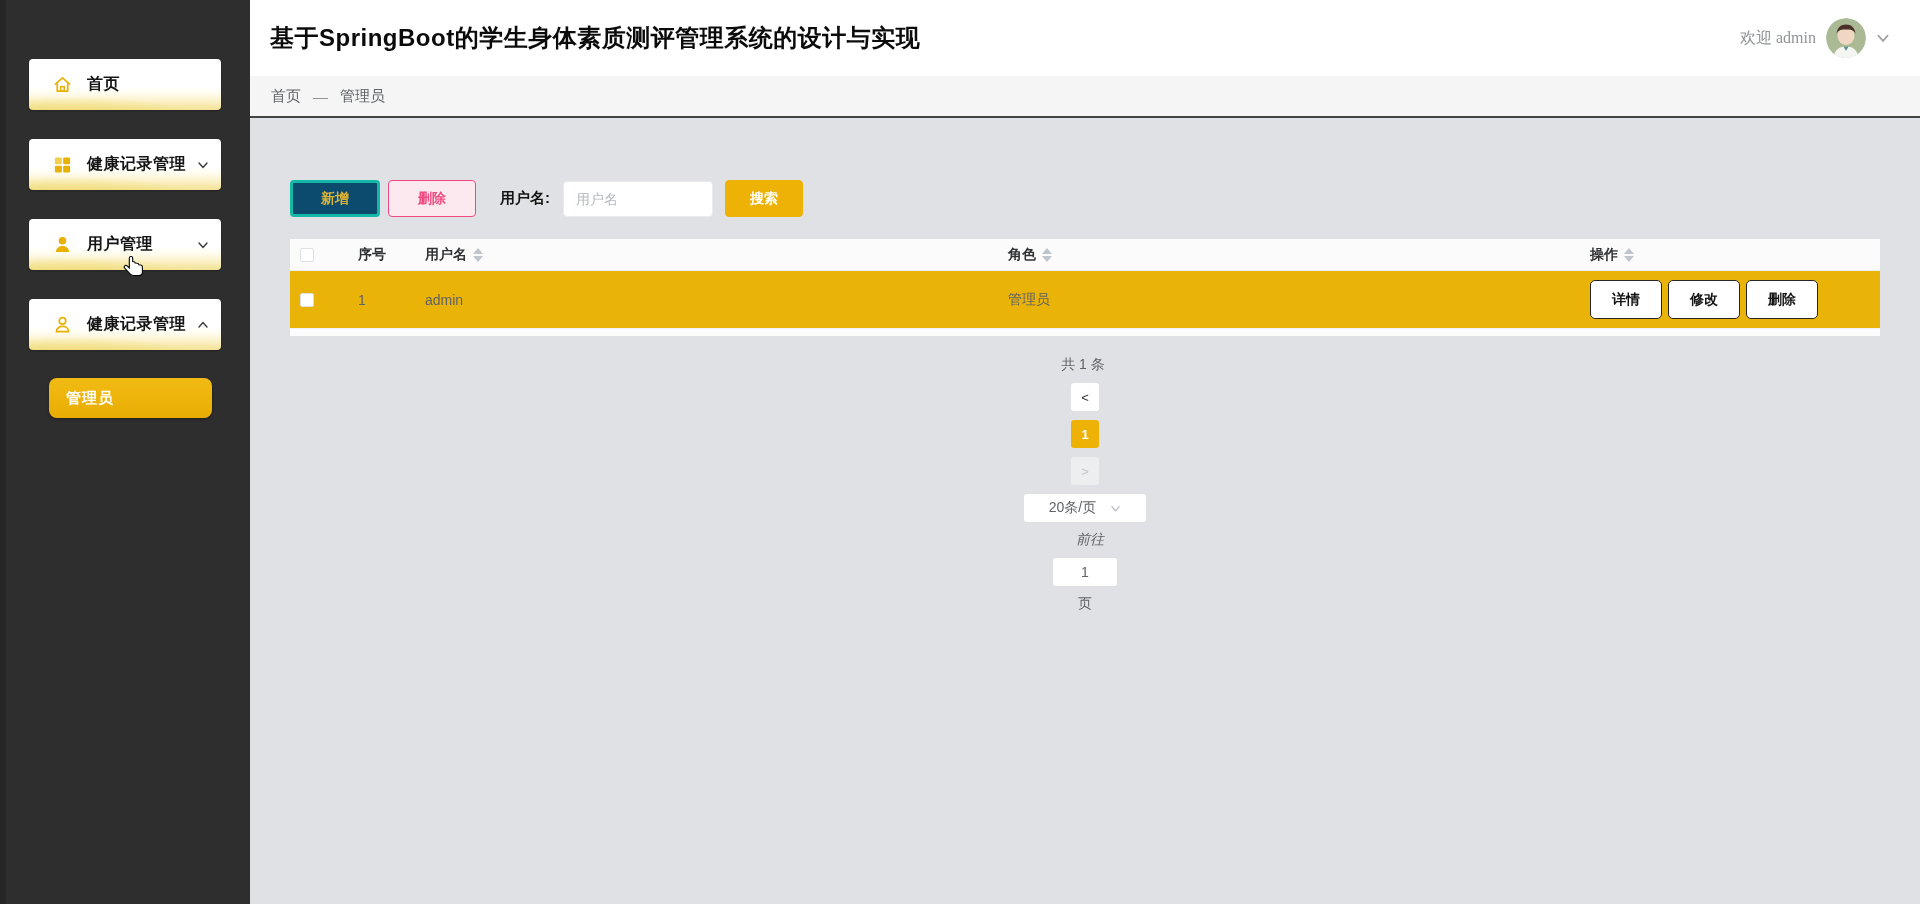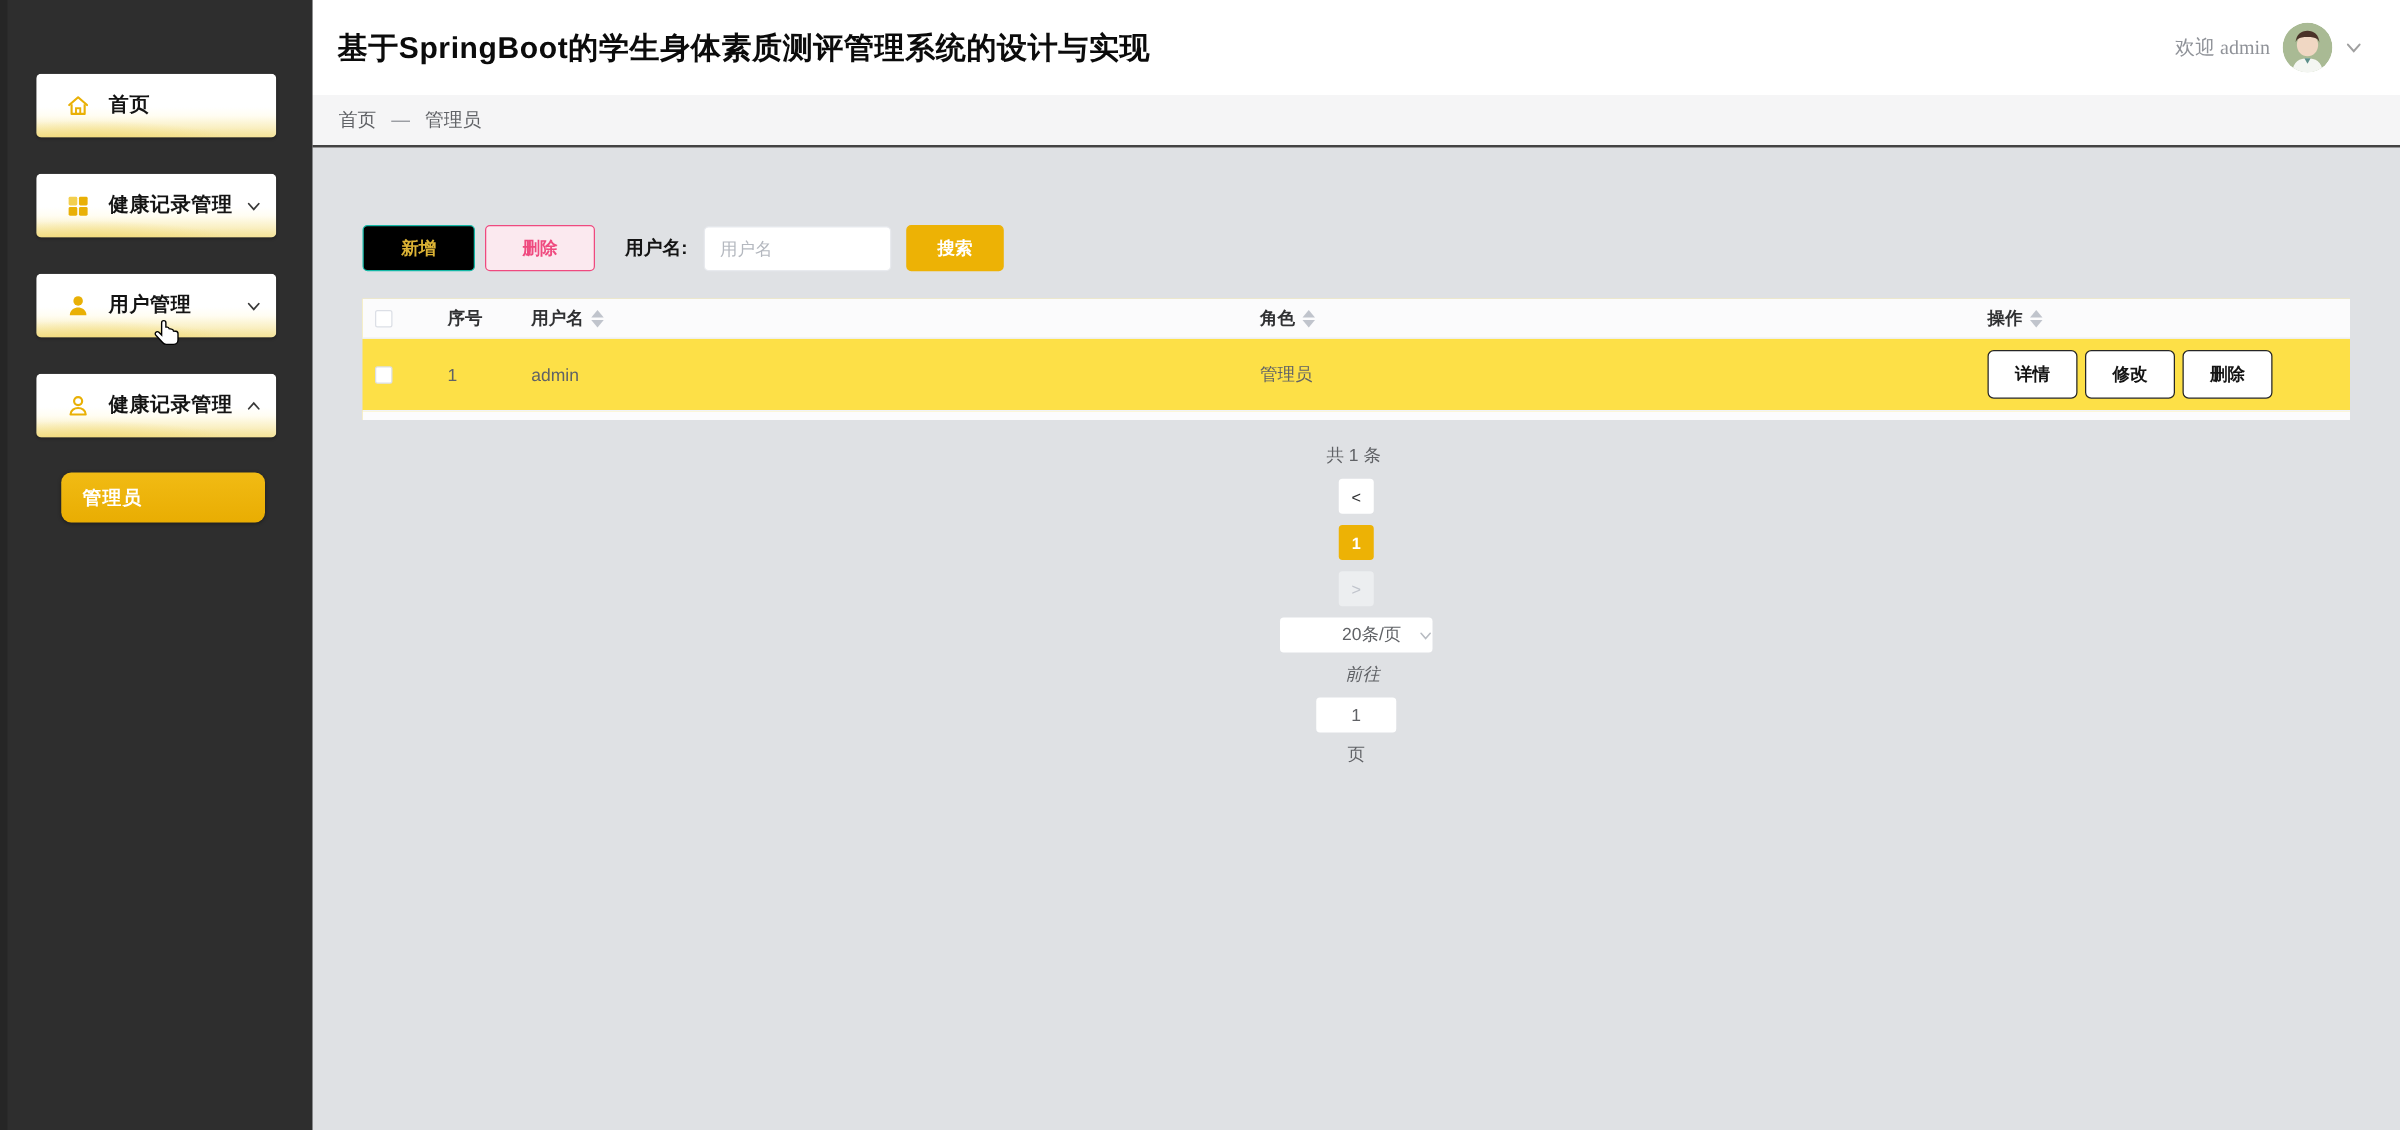--- a/index.html
+++ b/index.html
@@ -34,50 +34,50 @@
   .breadcrumb { height:42px; background:#f5f5f6; border-bottom:2px solid #434343; display:flex; align-items:center; padding-left:21px; font-size:15px; }
   .crumb { color:#606266; cursor:pointer; }
   .crumb-sep { color:#909399; margin:0 12px; }
   .crumb-cur { color:#606266; }
 
   .content { padding:62px 0 0 40px; }
 
   
   .toolbar { display:flex; align-items:center; height:37px; }
   .btn { border-radius:4px; font-size:14px; font-weight:bold; display:flex; align-items:center; justify-content:center; cursor:pointer; }
-  .btn-add { width:90px; height:37px; background:#000000; border:1px solid #14b8a6; color:#dcb335; }
+  .btn-add { width:90px; height:37px; background:#0c4a6e; border:3px solid #14b8a6; color:#dcb335; }
   .btn-del { width:88px; height:37px; background:#fbe9ef; border:1px solid #ef4a7f; color:#ef4a7f; margin-left:8px; }
   .filter-label { margin-left:24px; font-size:15px; font-weight:bold; color:#141414; }
   .search-input { margin-left:13px; width:150px; height:36px; background:#fff; border:1px solid #e8eaee; border-radius:4px; padding:0 12px; font-size:14px; color:#606266; font-family:inherit; }
   .search-input::placeholder { color:#b4b8bf; }
   .btn-search { width:78px; height:37px; background:#edb205; border:1px solid #edb205; color:#fff; margin-left:12px; }
 
   
-  .table { width:1590px; margin-top:22px; background:#fde047; }
+  .table { width:1590px; margin-top:22px; background:#eab308; }
   .t-grid { display:grid; grid-template-columns:58px 67px 583px 582px 1fr; align-items:center; }
   .t-head { height:32px; background:#fbfbfc; border-bottom:1px solid #ebeef5; font-size:14px; font-weight:bold; color:#303133; }
   .t-row  { height:58px; font-size:14px; color:#606266; border-bottom:1px solid #f1f3f6; }
   .cell { padding-left:10px; display:flex; align-items:center; }
   .checkbox { width:14px; height:14px; border:1px solid #dcdfe6; border-radius:2px; background:#fff; cursor:pointer; }
   .sort { display:inline-flex; flex-direction:column; margin-left:6px; gap:2px; }
   .sort i { width:0; height:0; border-left:5px solid transparent; border-right:5px solid transparent; display:block; }
   .sort .up { border-bottom:6px solid #c0c4cc; }
   .sort .dn { border-top:6px solid #c0c4cc; }
   .t-bottom { height:7px; background:#fcfcfd; }
   .row-actions { display:flex; gap:6px; }
   .btn-op { width:72px; height:39px; background:#fff; border:1.5px solid #262626; border-radius:5px; color:#141414; font-size:14px; font-weight:bold; }
 
   
   .pagination { width:1590px; margin-top:20px; display:flex; align-items:center; justify-content:center; gap:9px; font-size:14px; color:#606266;flex-direction:column; }
   .pg-total { margin-right:4px; }
   .pg-btn { width:28px; height:28px; border-radius:3px; display:flex; align-items:center; justify-content:center; font-size:13px; cursor:pointer; }
   .pg-prev { background:#fff; color:#303133; }
   .pg-cur { background:#edb205; color:#fff; font-weight:bold; }
   .pg-next { background:#eceef0; color:#c0c4cc; }
-  .pg-size { width:122px; height:28px; background:#fff; border-radius:3px; display:flex; align-items:center; justify-content:flex-end; gap:14px; color:#606266; cursor:pointer; }
+  .pg-size { width:122px; height:28px; background:#fff; border-radius:3px; display:flex; align-items:center; justify-content:center; gap:14px; color:#606266; cursor:pointer; }
   .pg-size .chev { width:11px; height:11px; }
   .pg-goto-label { margin-left:10px;font-style:italic; }
   .pg-goto-input { width:64px; height:28px; background:#fff; border:none; border-radius:3px; text-align:center; font-size:14px; color:#606266; font-family:inherit; }
 </style>
 </head>
 <body>
 
 <div class="sidebar">
 
   <div class="menu-card">

